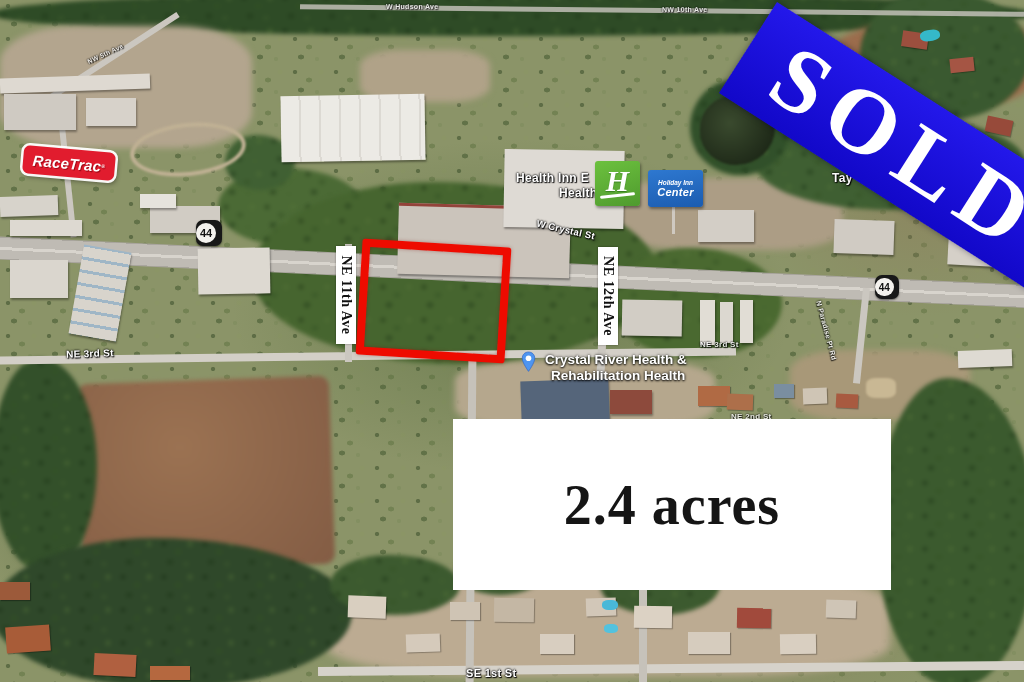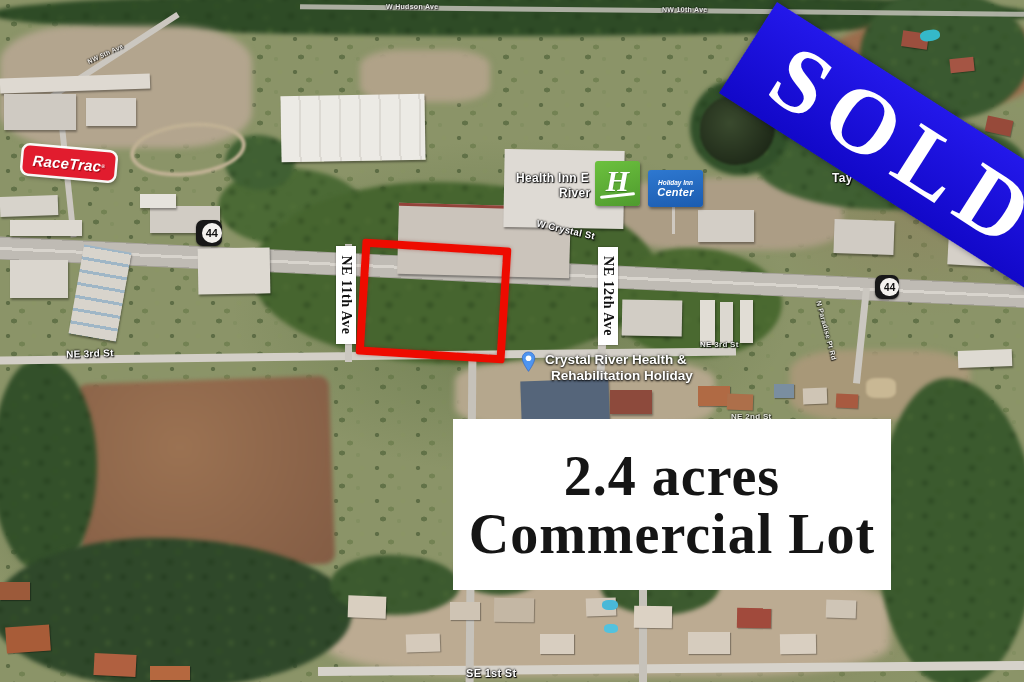--- a/index.html
+++ b/index.html
@@ -37,21 +37,21 @@
   .mlabel{
     position:absolute;color:#fff;font-weight:bold;font-size:10px;white-space:nowrap;
     text-shadow:0 0 2px #000,0 0 2px #000,1px 1px 1px rgba(0,0,0,.9);
     letter-spacing:.3px;z-index:5;
   }
   .hwy{
     background:linear-gradient(180deg,#a9a59e 0 1px,#bfbbb4 1px 45%,#d8d4cd 45% 58%,#bfbbb4 58% calc(100% - 1px),#a9a59e calc(100% - 1px));
     z-index:2;
   }
   .shield{
-    position:absolute;background:#181818;border-radius:7px;display:flex;align-items:center;justify-content:flex-end;z-index:6;
+    position:absolute;background:#181818;border-radius:7px;display:flex;align-items:center;justify-content:flex-start;z-index:6;
     box-shadow:0 1px 2px rgba(0,0,0,.5);
   }
   .shield .circle{
     background:#f4f2ee;border-radius:50%;width:78%;height:78%;display:flex;align-items:center;justify-content:center;
     color:#111;font-weight:bold;font-size:11px;font-family:"Liberation Sans",sans-serif;
   }
   .racetrac{
     position:absolute;left:23px;top:149px;width:92px;height:28px;background:#e11c2e;border-radius:6px;
     transform:rotate(5deg);box-shadow:0 0 0 2.5px rgba(255,255,255,.95),2px 3px 5px rgba(0,0,0,.45);
     display:flex;align-items:center;justify-content:center;z-index:6;
@@ -231,50 +231,49 @@
         <span>44</span>
       </div>
   </div>
   <div class="shield" style="left:875px;top:275px;width:24px;height:24px;">
     <div class="circle" style="font-size:10px;">
         <span>44</span>
       </div>
   </div>
 
   <div class="mlabel" style="left:516px;top:171px;font-size:12px;z-index:6;">Health Inn E</div>
-  <div class="mlabel" style="left:559px;top:186px;font-size:12px;z-index:6;">River</div>
+  <div class="mlabel" style="left:559px;top:186px;font-size:12px;z-index:6;">Health</div>
 
   <div class="hi-logo">
     <span class="mono">H</span>
     <div class="swoosh"></div>
   </div>
   <div class="hix-sign">
     <div class="l1">Holiday Inn</div>
     <div class="l2">Center</div>
   </div>
   <div class="road" style="left:672px;top:206px;width:3px;height:28px;background:#cfc9c0;z-index:6;"></div>
 
   <div class="pin">
     <svg width="15" height="24" viewBox="0 0 24 34">
       <path d="M12 1C6 1 2 5.5 2 11c0 7.5 10 21 10 21s10-13.5 10-21C22 5.5 18 1 12 1z" fill="#4e95f0" stroke="#2a5fc0" stroke-width="1"></path>
       <circle cx="12" cy="11" r="4.5" fill="#ffffff"></circle>
     </svg>
   </div>
   <div class="rehab">
     <div class="r1">Crystal River Health &amp;</div>
-    <div class="r2">Rehabilitation Holiday</div>
+    <div class="r2">Rehabilitation Health</div>
   </div>
 
   <div class="lot-outline"></div>
 
   <div class="ave-label ave-left">NE 11th Ave</div>
   <div class="ave-label ave-right">NE 12th Ave</div>
 
   <div class="info-box">
     <div class="l1">2.4 acres</div>
-    <div class="l2">Commercial Lot</div>
   </div>
 
   <div class="sold">
     <span class="sold-text">SOLD</span>
   </div>
 
 </div>
 
 </body></html>

